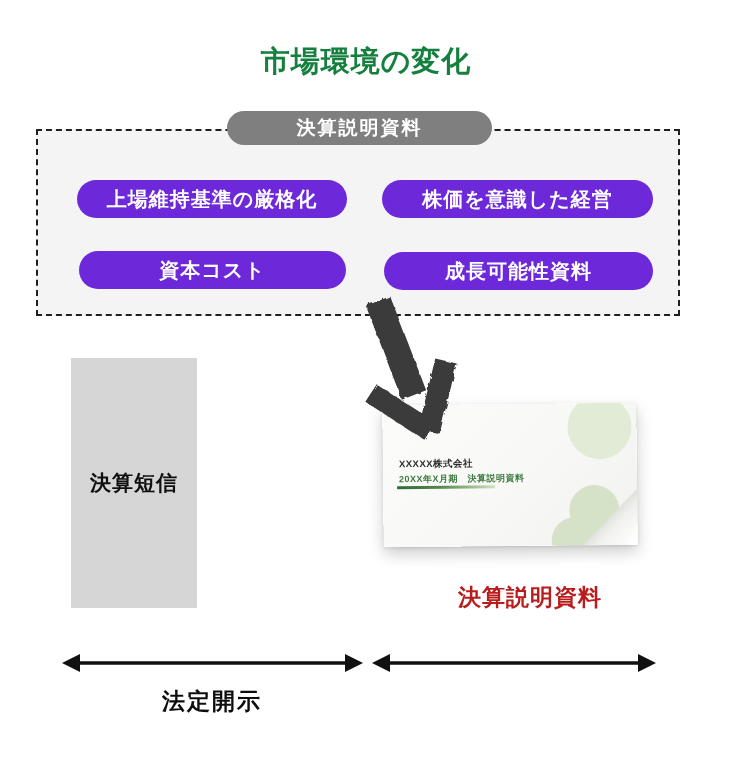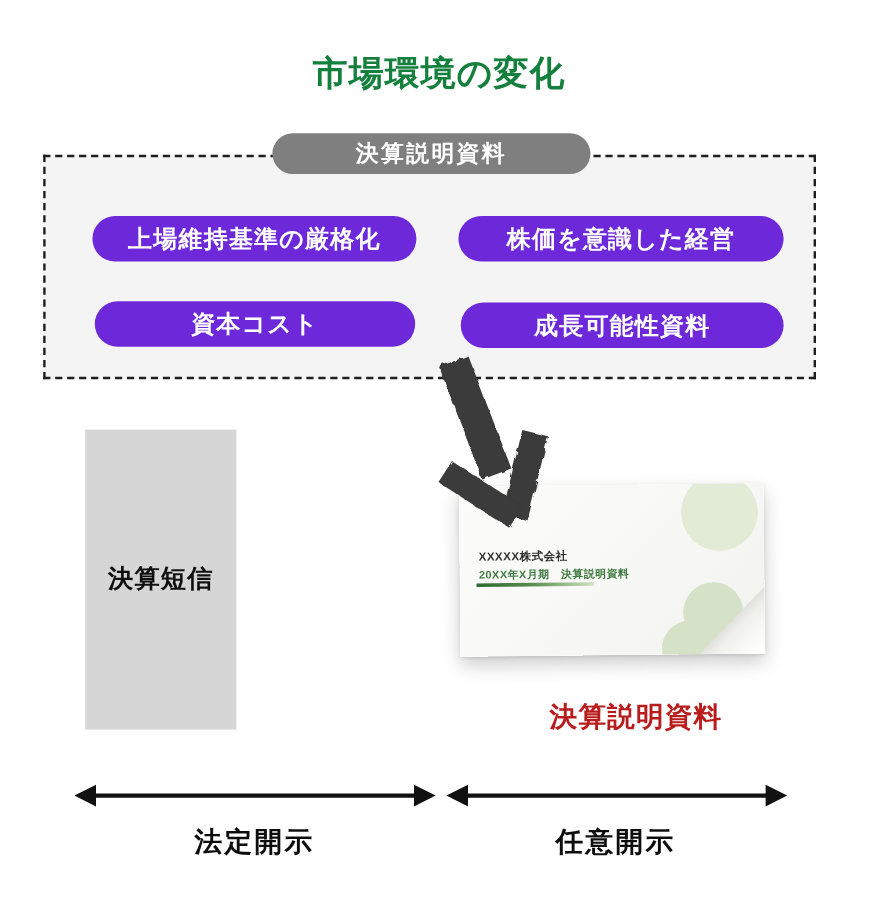--- a/index.html
+++ b/index.html
@@ -128,15 +128,14 @@
     <polygon points="2,15 20,6 20,24" fill="#111"></polygon>
     <polygon points="303,15 285,6 285,24" fill="#111"></polygon>
   </svg>
   <svg class="span-arrow span-arrow-right" viewBox="0 0 288 30" xmlns="http://www.w3.org/2000/svg">
     <line x1="16" y1="15" x2="272" y2="15" stroke="#111" stroke-width="3.5"></line>
     <polygon points="2,15 20,6 20,24" fill="#111"></polygon>
     <polygon points="286,15 268,6 268,24" fill="#111"></polygon>
   </svg>
 
   <div class="axis-label axis-label-left">法定開示</div>
-  <div class="axis-label axis-label-right">任意開示</div>
 
 </div>
 
 </body></html>

